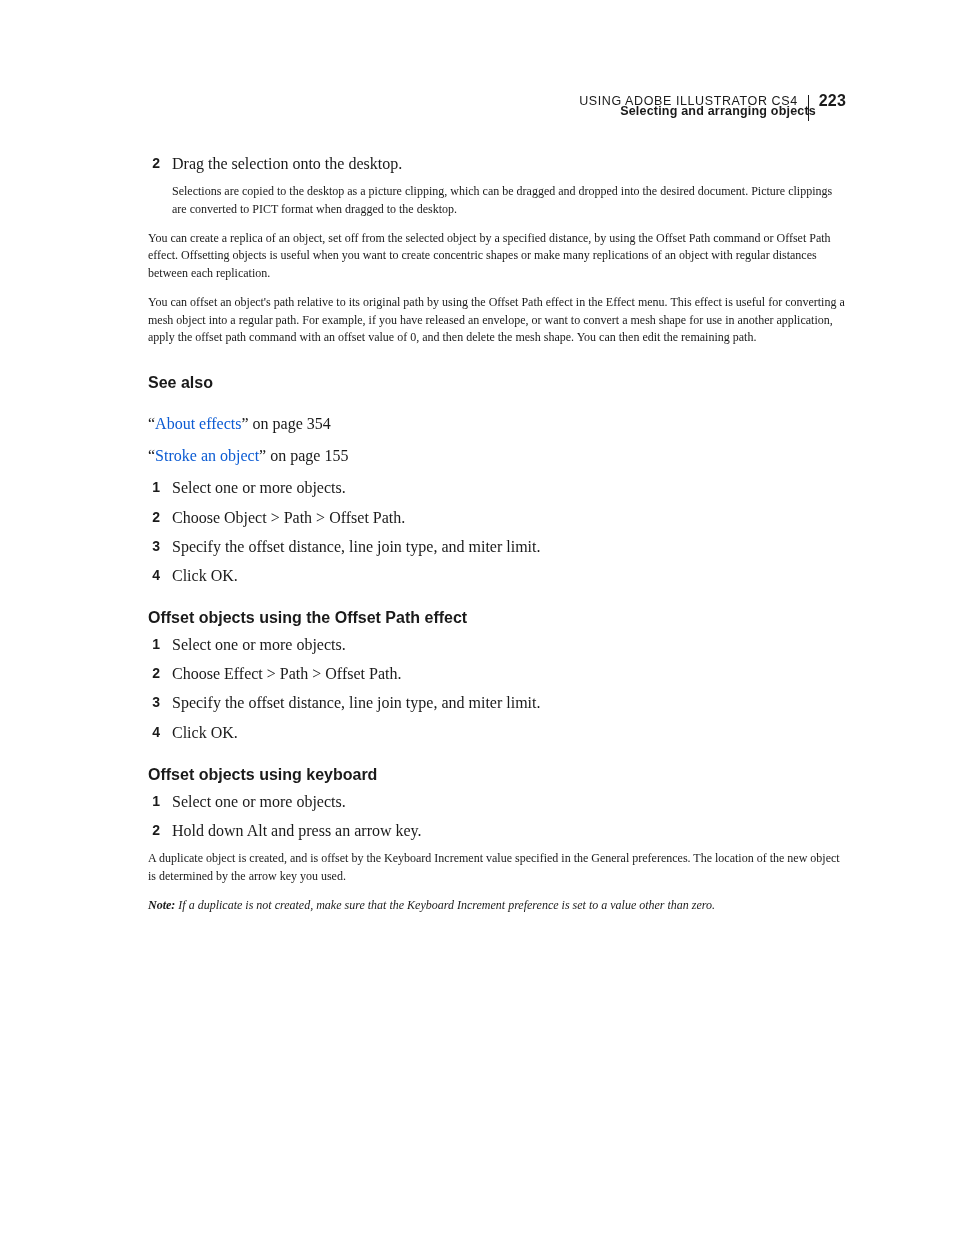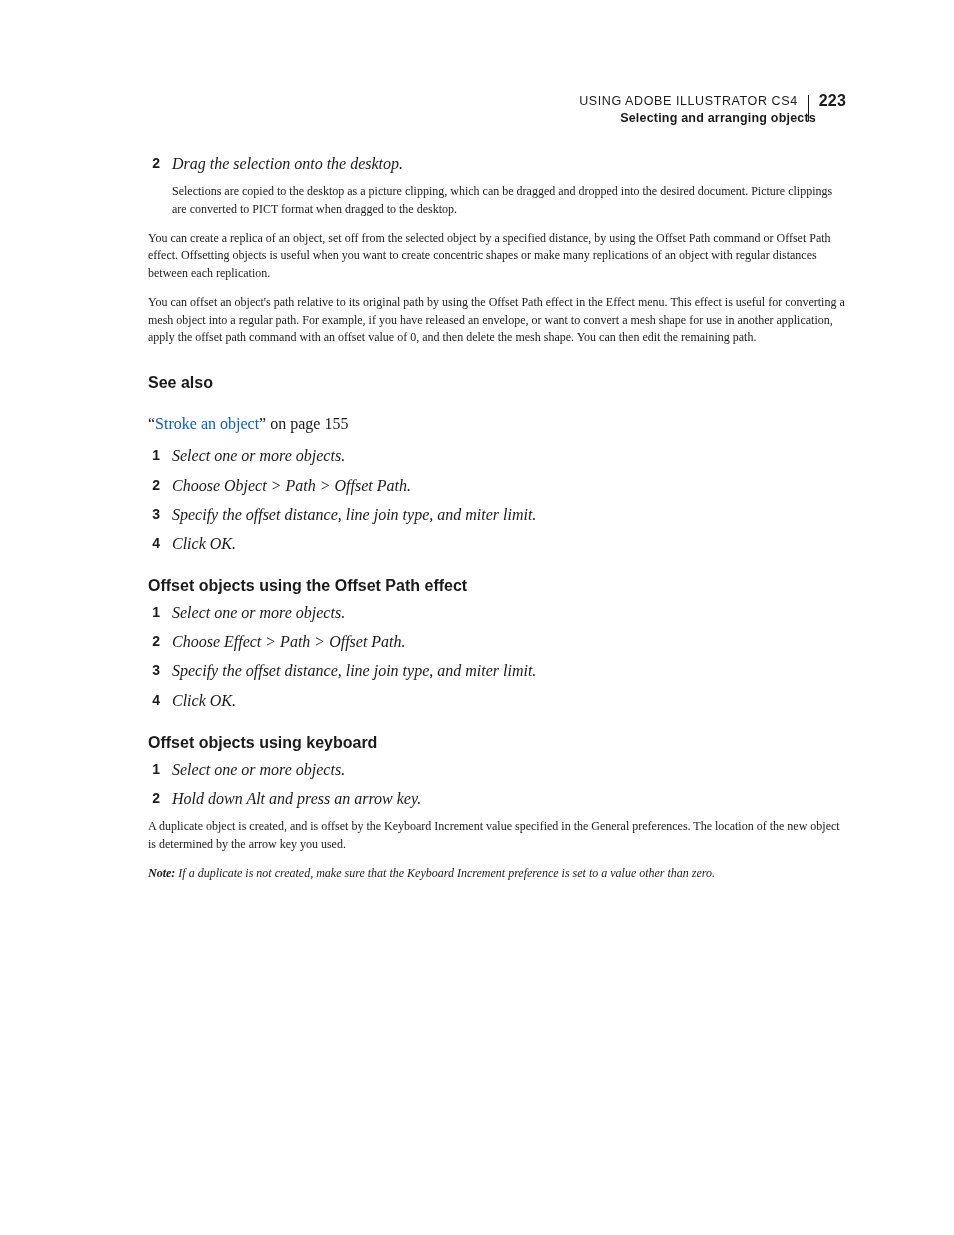--- a/index.html
+++ b/index.html
@@ -37,21 +37,21 @@
   .running-head .divider {
     display: inline-block;
     width: 1px;
     height: 26px;
     background: #1a1a1a;
     margin: 0 4px;
     position: relative;
     top: 7px;
   }
   .running-head .pagenum { font-weight: 700; font-size: 16px; }
-  .running-head .subtitle { font-weight: 700; display: block; margin-top: 8px; padding-right: 30px;}
+  .running-head .subtitle { font-weight: 700; display: block; margin-top: 1px; padding-right: 30px;}
   .running-head .subtitle-wrap { position: relative; top: -12px; }
 
   .content { margin-top: 62px; }
 
   .step-list {
     list-style: none;
     padding: 0;
     margin: 0 0 8px 0;
   }
   .step-list li {
@@ -63,21 +63,21 @@
   }
   .step-list .num {
     font-family: "Myriad Pro", "Segoe UI", Arial, sans-serif;
     font-weight: 700;
     font-size: 14px;
     min-width: 12px;
     text-align: right;
     position: relative;
     top: 1px;
   }
-  .step-list .txt { flex: 1; font-style: italic; }
+  .step-list .txt { flex: 1; }
 
   .body-para {
     font-size: 12px;
     line-height: 1.45;
     margin: 0 0 12px 0;
   }
   .body-para.indent { margin-left: 24px; }
 
   h2.section {
     font-family: "Myriad Pro", "Segoe UI", Arial, sans-serif;
@@ -133,20 +133,23 @@
         <span class="txt">Drag the selection onto the desktop.</span>
       </li>
     </ol>
     <p class="body-para indent">Selections are copied to the desktop as a picture clipping, which can be dragged and dropped into the desired document. Picture clippings are converted to PICT format when dragged to the desktop.</p>
 
     <p class="body-para">You can create a replica of an object, set off from the selected object by a specified distance, by using the Offset Path command or Offset Path effect. Offsetting objects is useful when you want to create concentric shapes or make many replications of an object with regular distances between each replication.</p>
     <p class="body-para">You can offset an object's path relative to its original path by using the Offset Path effect in the Effect menu. This effect is useful for converting a mesh object into a regular path. For example, if you have released an envelope, or want to convert a mesh shape for use in another application, apply the offset path command with an offset value of 0, and then delete the mesh shape. You can then edit the remaining path.</p>
 
     <h3 class="subhead">See also</h3>
     <p class="see-also-item">
+      <span>“</span><a class="xref" href="#">About effects</a><span>” on page 354</span>
+    </p>
+    <p class="see-also-item">
       <span>“</span><a class="xref" href="#">Stroke an object</a><span>” on page 155</span>
     </p>
 
     <ol class="step-list">
       <li>
           <span class="num">1</span>
           <span class="txt">Select one or more objects.</span>
         </li>
       <li>
           <span class="num">2</span>

